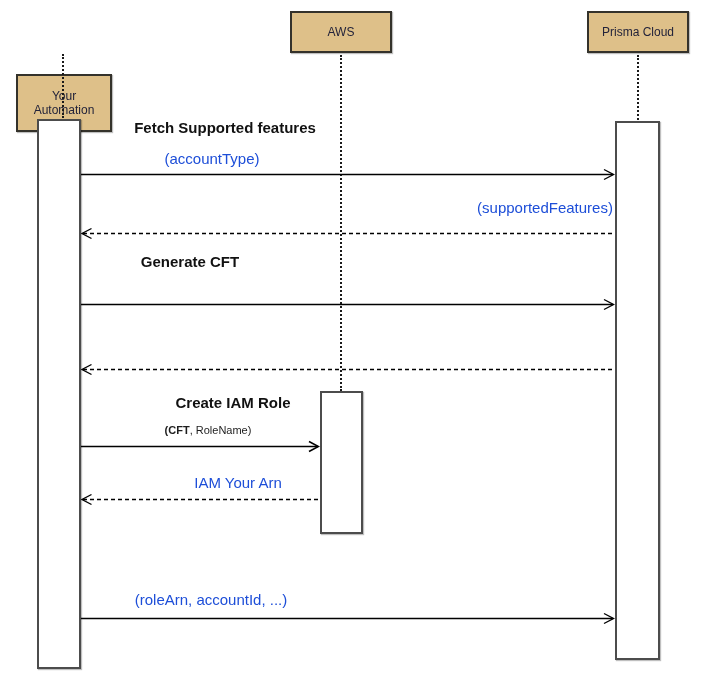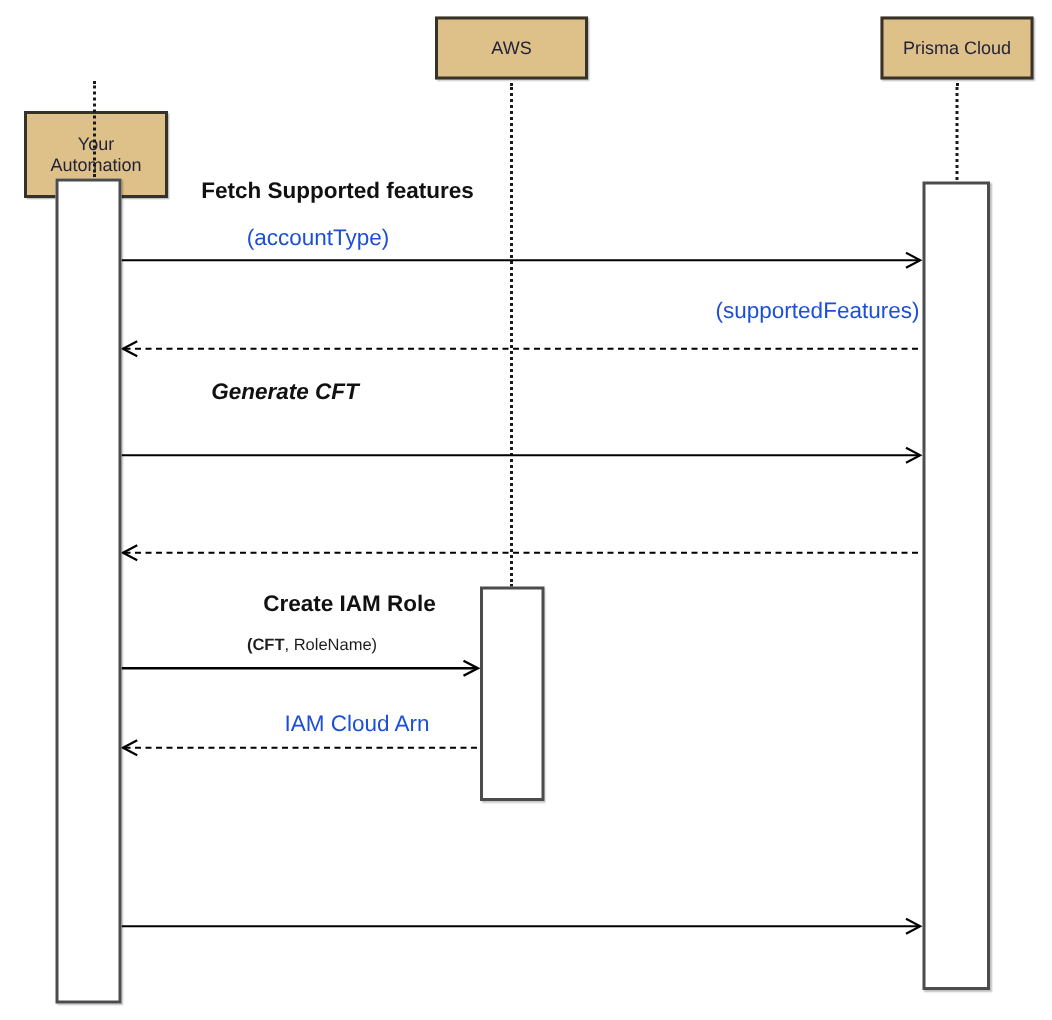--- a/index.html
+++ b/index.html
@@ -112,21 +112,21 @@
   </div>
 
   <div class="msg-params" style="left:521px; top:199px;margin-left:24px;">(supportedFeatures)</div>
   <div class="arrow" style="left:81px; top:226px; width:534px;">
     <svg width="534" height="13" xmlns="http://www.w3.org/2000/svg">
       <line x1="2" y1="6.5" x2="534" y2="6.5" stroke="#000" stroke-width="1.4" stroke-dasharray="4,3"></line>
       <path d="M10.5,1.5 L1,6.5 L10.5,11.5" fill="none" stroke="#000" stroke-width="1.4"></path>
     </svg>
   </div>
 
-  <div class="msg-title" style="left:190px; top:253px;font-style:italic;">Generate CFT</div>
+  <div class="msg-title" style="left:190px; top:253px;">Generate CFT</div>
   <div class="arrow" style="left:81px; top:297px; width:534px;">
     <svg width="534" height="13" xmlns="http://www.w3.org/2000/svg">
       <line x1="0" y1="6.5" x2="532" y2="6.5" stroke="#000" stroke-width="1.4"></line>
       <path d="M523,1.5 L532.5,6.5 L523,11.5" fill="none" stroke="#000" stroke-width="1.4"></path>
     </svg>
   </div>
 
   <div class="arrow" style="left:81px; top:362px; width:534px;">
     <svg width="534" height="13" xmlns="http://www.w3.org/2000/svg">
       <line x1="2" y1="6.5" x2="534" y2="6.5" stroke="#000" stroke-width="1.4" stroke-dasharray="4,3"></line>
@@ -138,28 +138,29 @@
   <div class="msg-params-small" style="left:208px; top:424px;">
     <span class="bold-part">(CFT</span><span>, RoleName)</span>
   </div>
   <div class="arrow" style="left:81px; top:439px; width:239px;">
     <svg width="239" height="13" xmlns="http://www.w3.org/2000/svg">
       <line x1="0" y1="6.5" x2="237" y2="6.5" stroke="#000" stroke-width="1.6"></line>
       <path d="M228,1.5 L237.5,6.5 L228,11.5" fill="none" stroke="#000" stroke-width="1.6"></path>
     </svg>
   </div>
 
-  <div class="msg-params" style="left:238px; top:474px;">IAM Cloud Arn</div>
+  <div class="msg-params" style="left:238px; top:474px;">IAM Your Arn</div>
   <div class="arrow" style="left:81px; top:492px; width:239px;">
     <svg width="239" height="13" xmlns="http://www.w3.org/2000/svg">
       <line x1="2" y1="6.5" x2="239" y2="6.5" stroke="#000" stroke-width="1.4" stroke-dasharray="4,3"></line>
       <path d="M10.5,1.5 L1,6.5 L10.5,11.5" fill="none" stroke="#000" stroke-width="1.4"></path>
     </svg>
   </div>
 
+  <div class="msg-params" style="left:211px; top:591px;">(roleArn, accountId, ...)</div>
   <div class="arrow" style="left:81px; top:611px; width:534px;">
     <svg width="534" height="13" xmlns="http://www.w3.org/2000/svg">
       <line x1="0" y1="6.5" x2="532" y2="6.5" stroke="#000" stroke-width="1.4"></line>
       <path d="M523,1.5 L532.5,6.5 L523,11.5" fill="none" stroke="#000" stroke-width="1.4"></path>
     </svg>
   </div>
 
 </div>
 
 </body></html>

